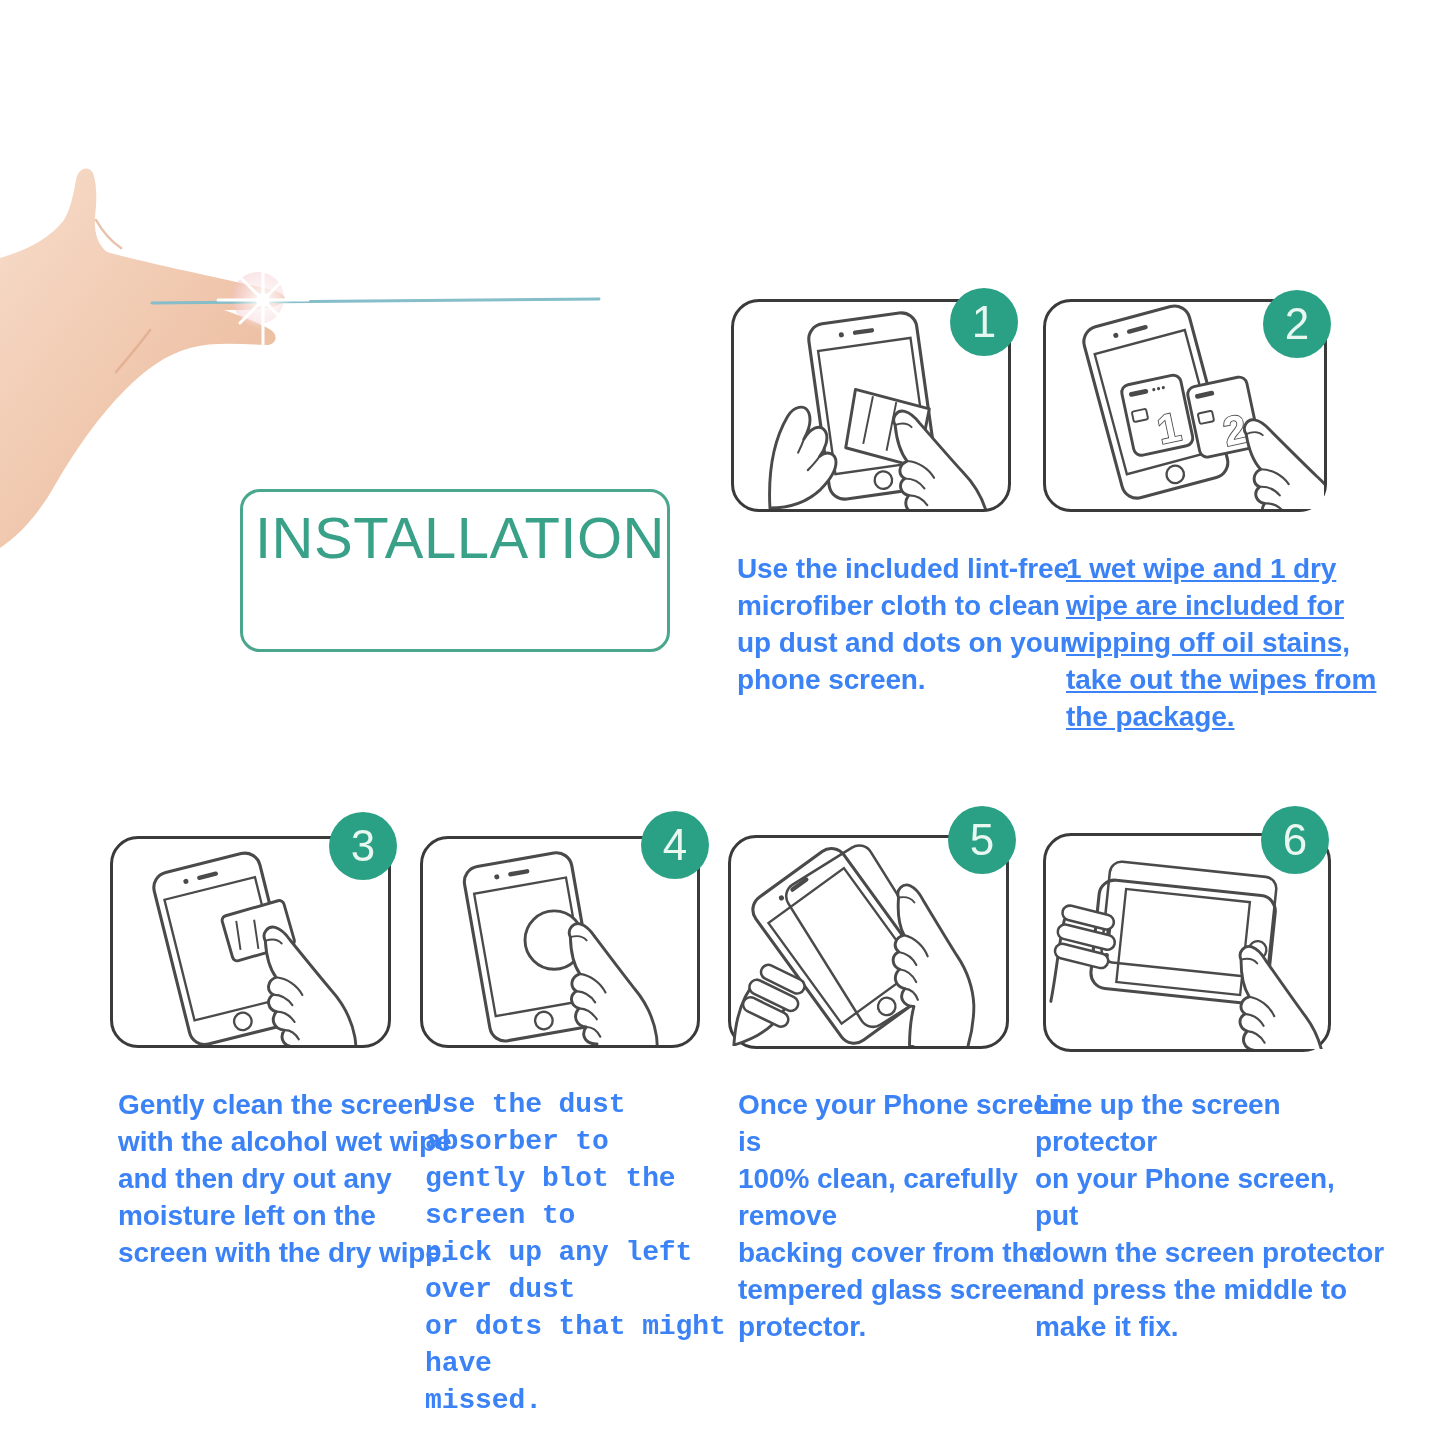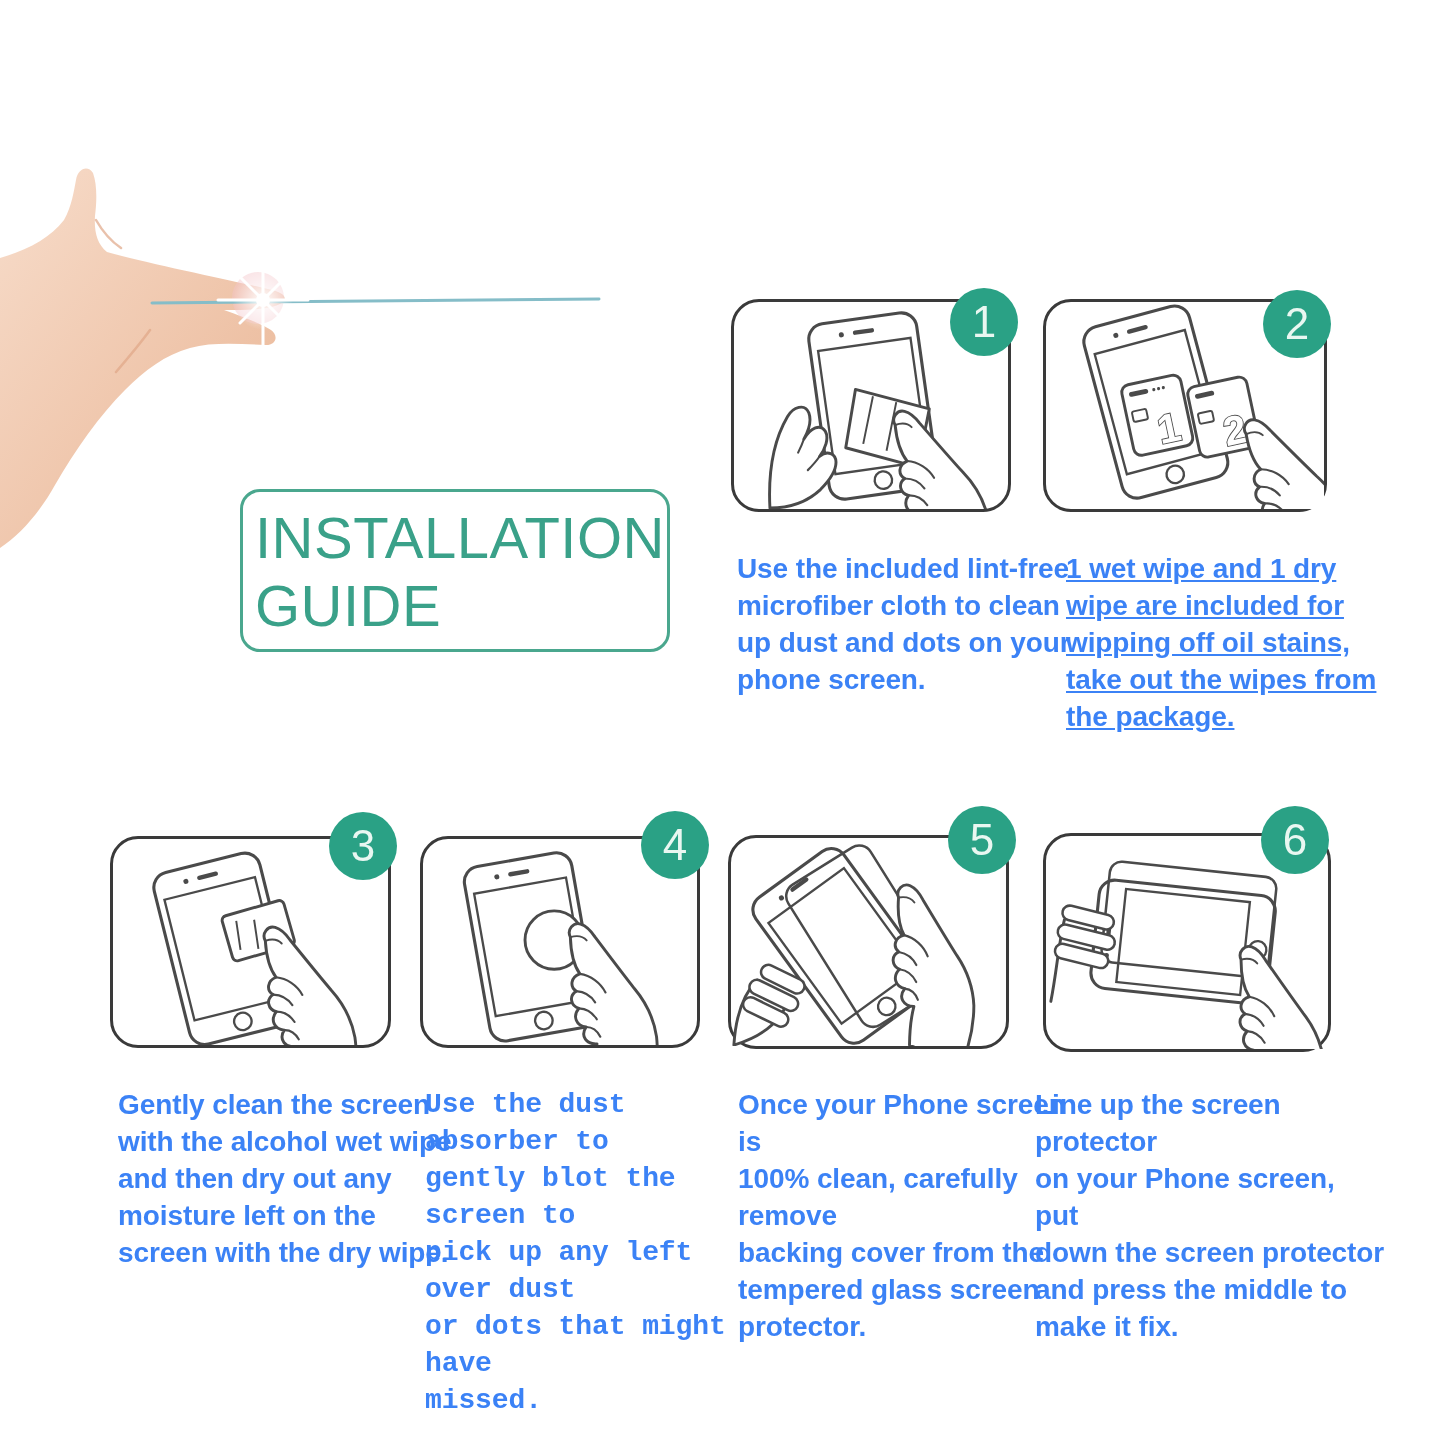--- a/index.html
+++ b/index.html
@@ -83,21 +83,20 @@
         <line x1="240" y1="137" x2="286" y2="183"></line>
         <line x1="286" y1="137" x2="240" y2="183"></line>
       </g>
       <circle cx="263" cy="160" r="7" fill="#ffffff"></circle>
     </g>
   </svg>
 
   
   <div class="titlebox">
     <span class="titleline">INSTALLATION</span>
-    <span class="titleline">GUIDE</span>
   </div>
 
   
   <div class="stepbox" style="left:731px;top:299px;width:280px;height:213px;">
     <svg viewBox="0 0 280 213">
       <use href="#phonePortrait" transform="translate(86,16) rotate(-8,56,91)"></use>
       <use href="#handHoldL" transform="translate(26,62)"></use>
       <path d="M124,90 L200,110 L188,170 L114,150 Z" fill="#fff" stroke="#4a4a4a" stroke-width="3" stroke-linejoin="round"></path>
       <path d="M142,97 L132,146 M166,103 L156,153" fill="none" stroke="#4a4a4a" stroke-width="2"></path>
       <use href="#handPinchR" transform="translate(158,96) rotate(14)"></use>

